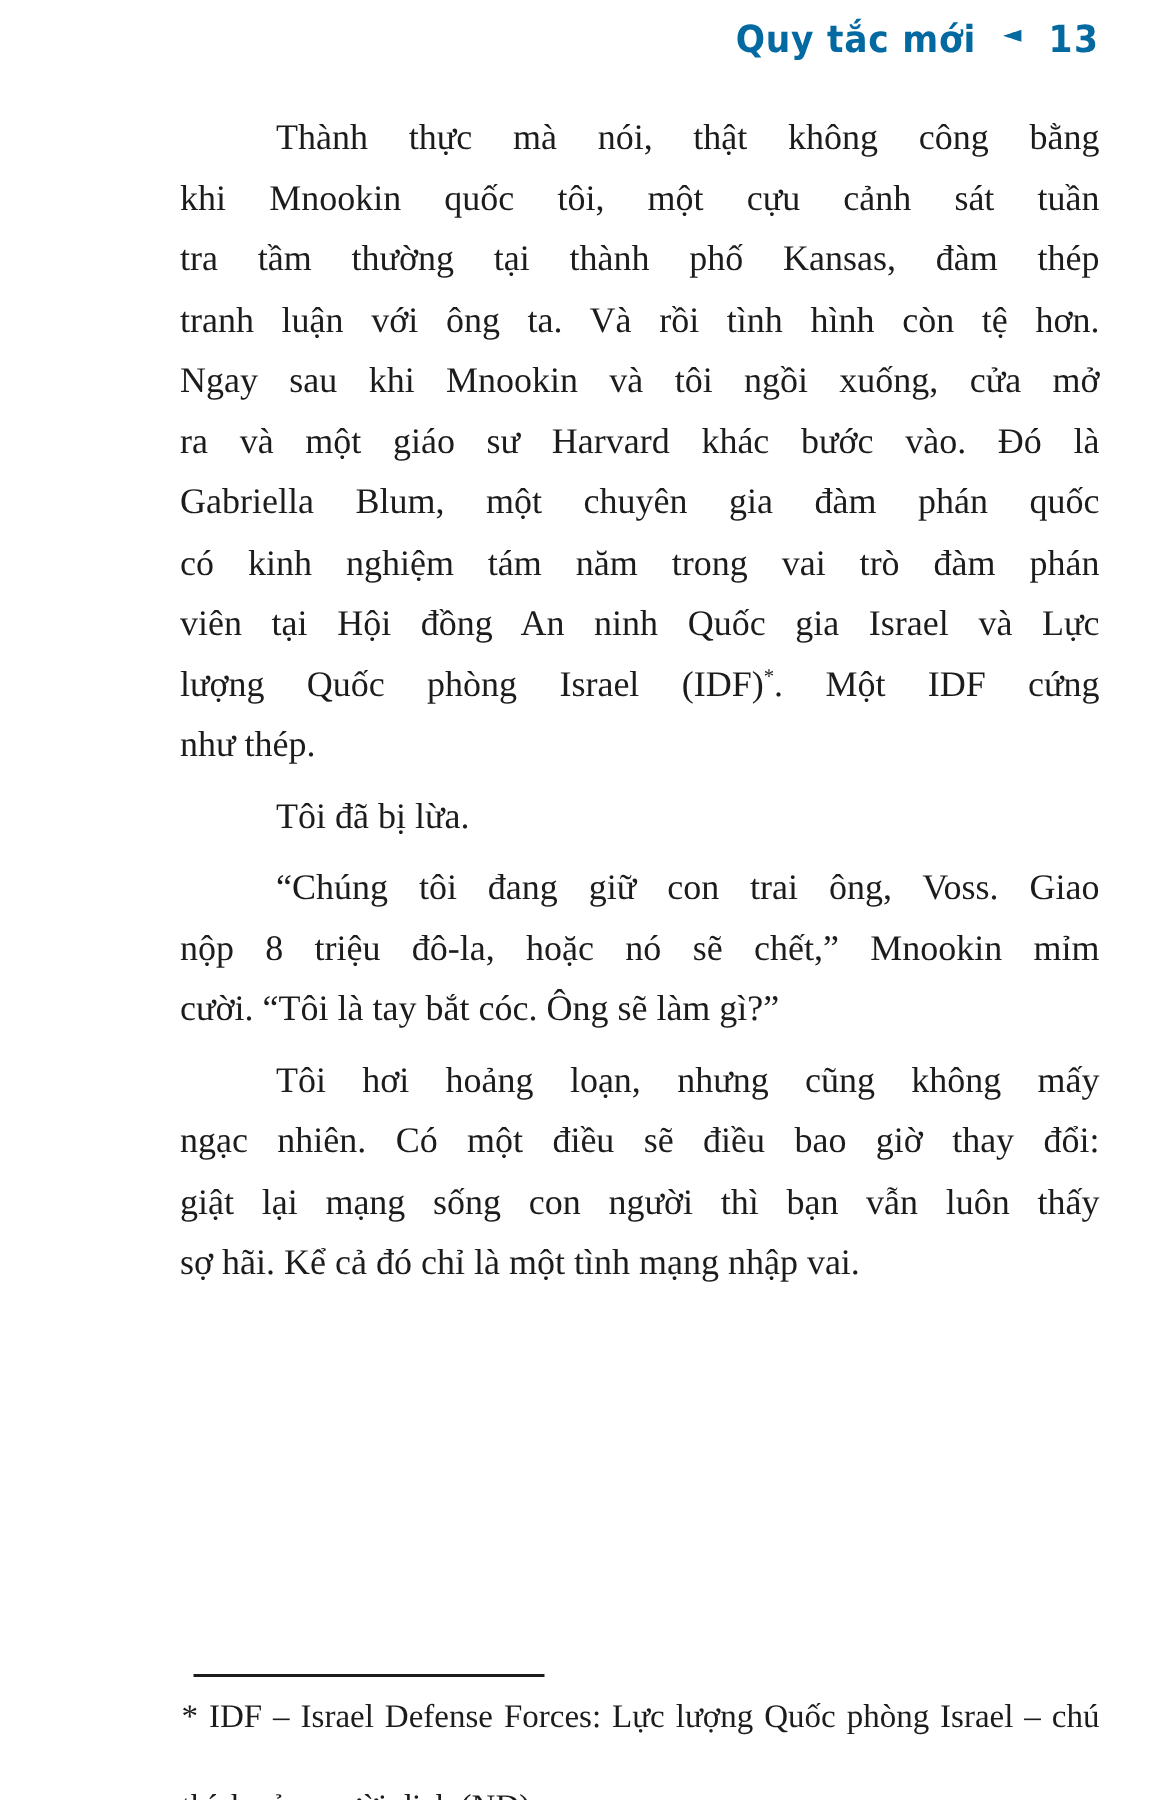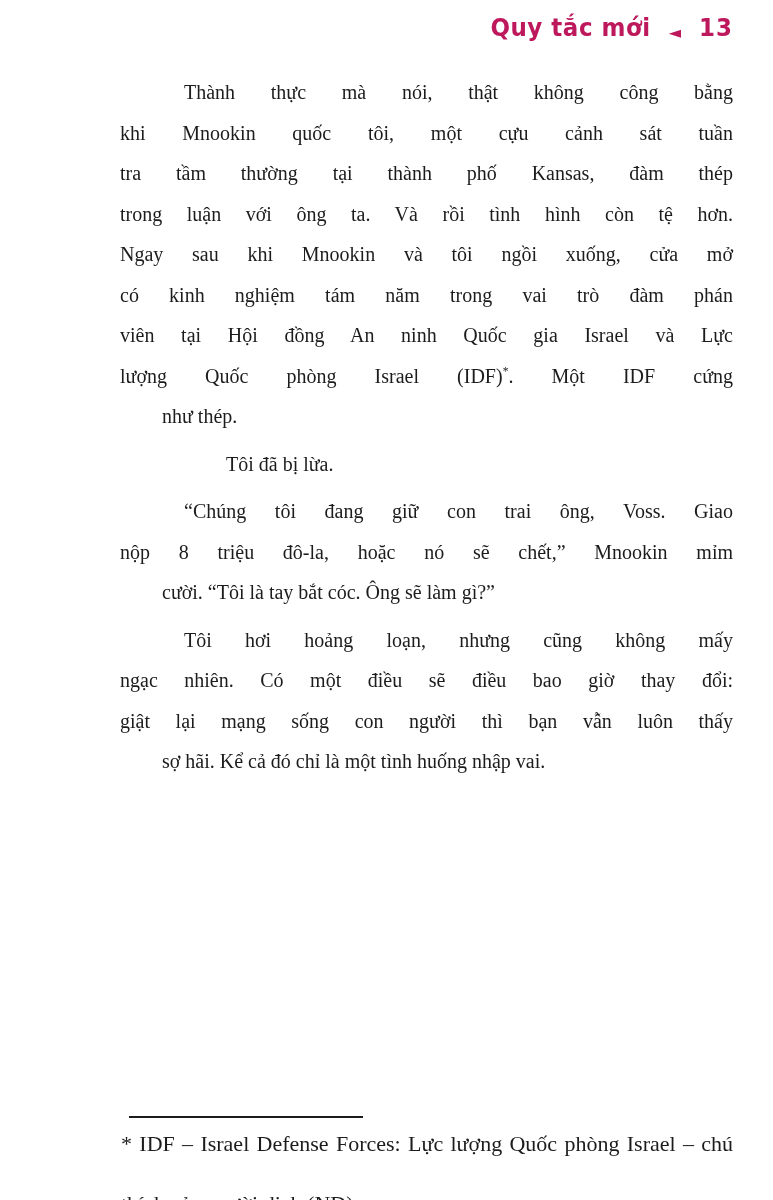--- a/index.html
+++ b/index.html
@@ -13,26 +13,26 @@
     position: relative;
     font-family: "Liberation Serif", "DejaVu Serif", serif;
     color: #1c1c1c;
     overflow: hidden;
   }
   .running-header {
     position: absolute;
     top: 14px;
     right: 40px;
     display: flex;
-    align-items: flex-end;
+    align-items: flex-start;
     gap: 18px;
     font-family: "DejaVu Sans", sans-serif;
     font-weight: 700;
     font-size: 23px;
-    color: #be185d;
+    color: #0369a1;
     white-space: nowrap;
   }
   .running-header .title {
     letter-spacing: 0.5px;
     transform: scaleY(1.08);
   }
   .running-header .arrow {
     font-size: 16px;
     line-height: 1;
     position: relative;
@@ -40,37 +40,36 @@
   }
   .running-header .pagenum {
     letter-spacing: 1px;
     transform: scaleY(1.08);
   }
   .body-text {
     position: absolute;
     left: 120px;
     top: 72px;
     width: 613px;
-    font-size: 20px;
+    font-size: 24px;
     line-height: 40.5px;
   }
   .para {
     margin: 0 0 7px 0;
   }
   .line {
     text-align: justify;
     text-align-last: justify;
     white-space: normal;
   }
   .line.indent {
     text-indent: 64px;
   }
   .line.last {
     text-align-last: left;
-    margin-left: 42px;
   }
   .line sup {
     font-size: 58%;
     line-height: 0;
     vertical-align: super;
   }
   .footnote-divider {
     position: absolute;
     left: 129px;
     top: 1116px;
@@ -102,40 +101,42 @@
   <span class="title">Quy tắc mới</span>
   <span class="arrow">◄</span>
   <span class="pagenum">13</span>
 </header>
 
 <main class="body-text">
     <div class="para">
       <div class="line indent">Thành thực mà nói, thật không công bằng</div>
       <div class="line">khi Mnookin quốc tôi, một cựu cảnh sát tuần</div>
       <div class="line">tra tầm thường tại thành phố Kansas, đàm thép</div>
-      <div class="line">trong luận với ông ta. Và rồi tình hình còn tệ hơn.</div>
+      <div class="line">tranh luận với ông ta. Và rồi tình hình còn tệ hơn.</div>
       <div class="line">Ngay sau khi Mnookin và tôi ngồi xuống, cửa mở</div>
+      <div class="line">ra và một giáo sư Harvard khác bước vào. Đó là</div>
+      <div class="line">Gabriella Blum, một chuyên gia đàm phán quốc</div>
       <div class="line">có kinh nghiệm tám năm trong vai trò đàm phán</div>
       <div class="line">viên tại Hội đồng An ninh Quốc gia Israel và Lực</div>
       <div class="line">lượng Quốc phòng Israel (IDF)<sup>*</sup>. Một IDF cứng</div>
       <div class="line last">như thép.</div>
     </div>
     <div class="para">
       <div class="line indent last">Tôi đã bị lừa.</div>
     </div>
     <div class="para">
       <div class="line indent">“Chúng tôi đang giữ con trai ông, Voss. Giao</div>
       <div class="line">nộp 8 triệu đô-la, hoặc nó sẽ chết,” Mnookin mỉm</div>
       <div class="line last">cười. “Tôi là tay bắt cóc. Ông sẽ làm gì?”</div>
     </div>
     <div class="para">
       <div class="line indent">Tôi hơi hoảng loạn, nhưng cũng không mấy</div>
       <div class="line">ngạc nhiên. Có một điều sẽ điều bao giờ thay đổi:</div>
       <div class="line">giật lại mạng sống con người thì bạn vẫn luôn thấy</div>
-      <div class="line last">sợ hãi. Kể cả đó chỉ là một tình huống nhập vai.</div>
+      <div class="line last">sợ hãi. Kể cả đó chỉ là một tình mạng nhập vai.</div>
     </div>
   </main>
 
 <div class="footnote-divider"></div>
 
 <section class="footnote-text">
     <div class="fn-line">* IDF – Israel Defense Forces: Lực lượng Quốc phòng Israel – chú</div>
     <div class="fn-line last">thích của người dịch (ND).</div>
   </section>
 

